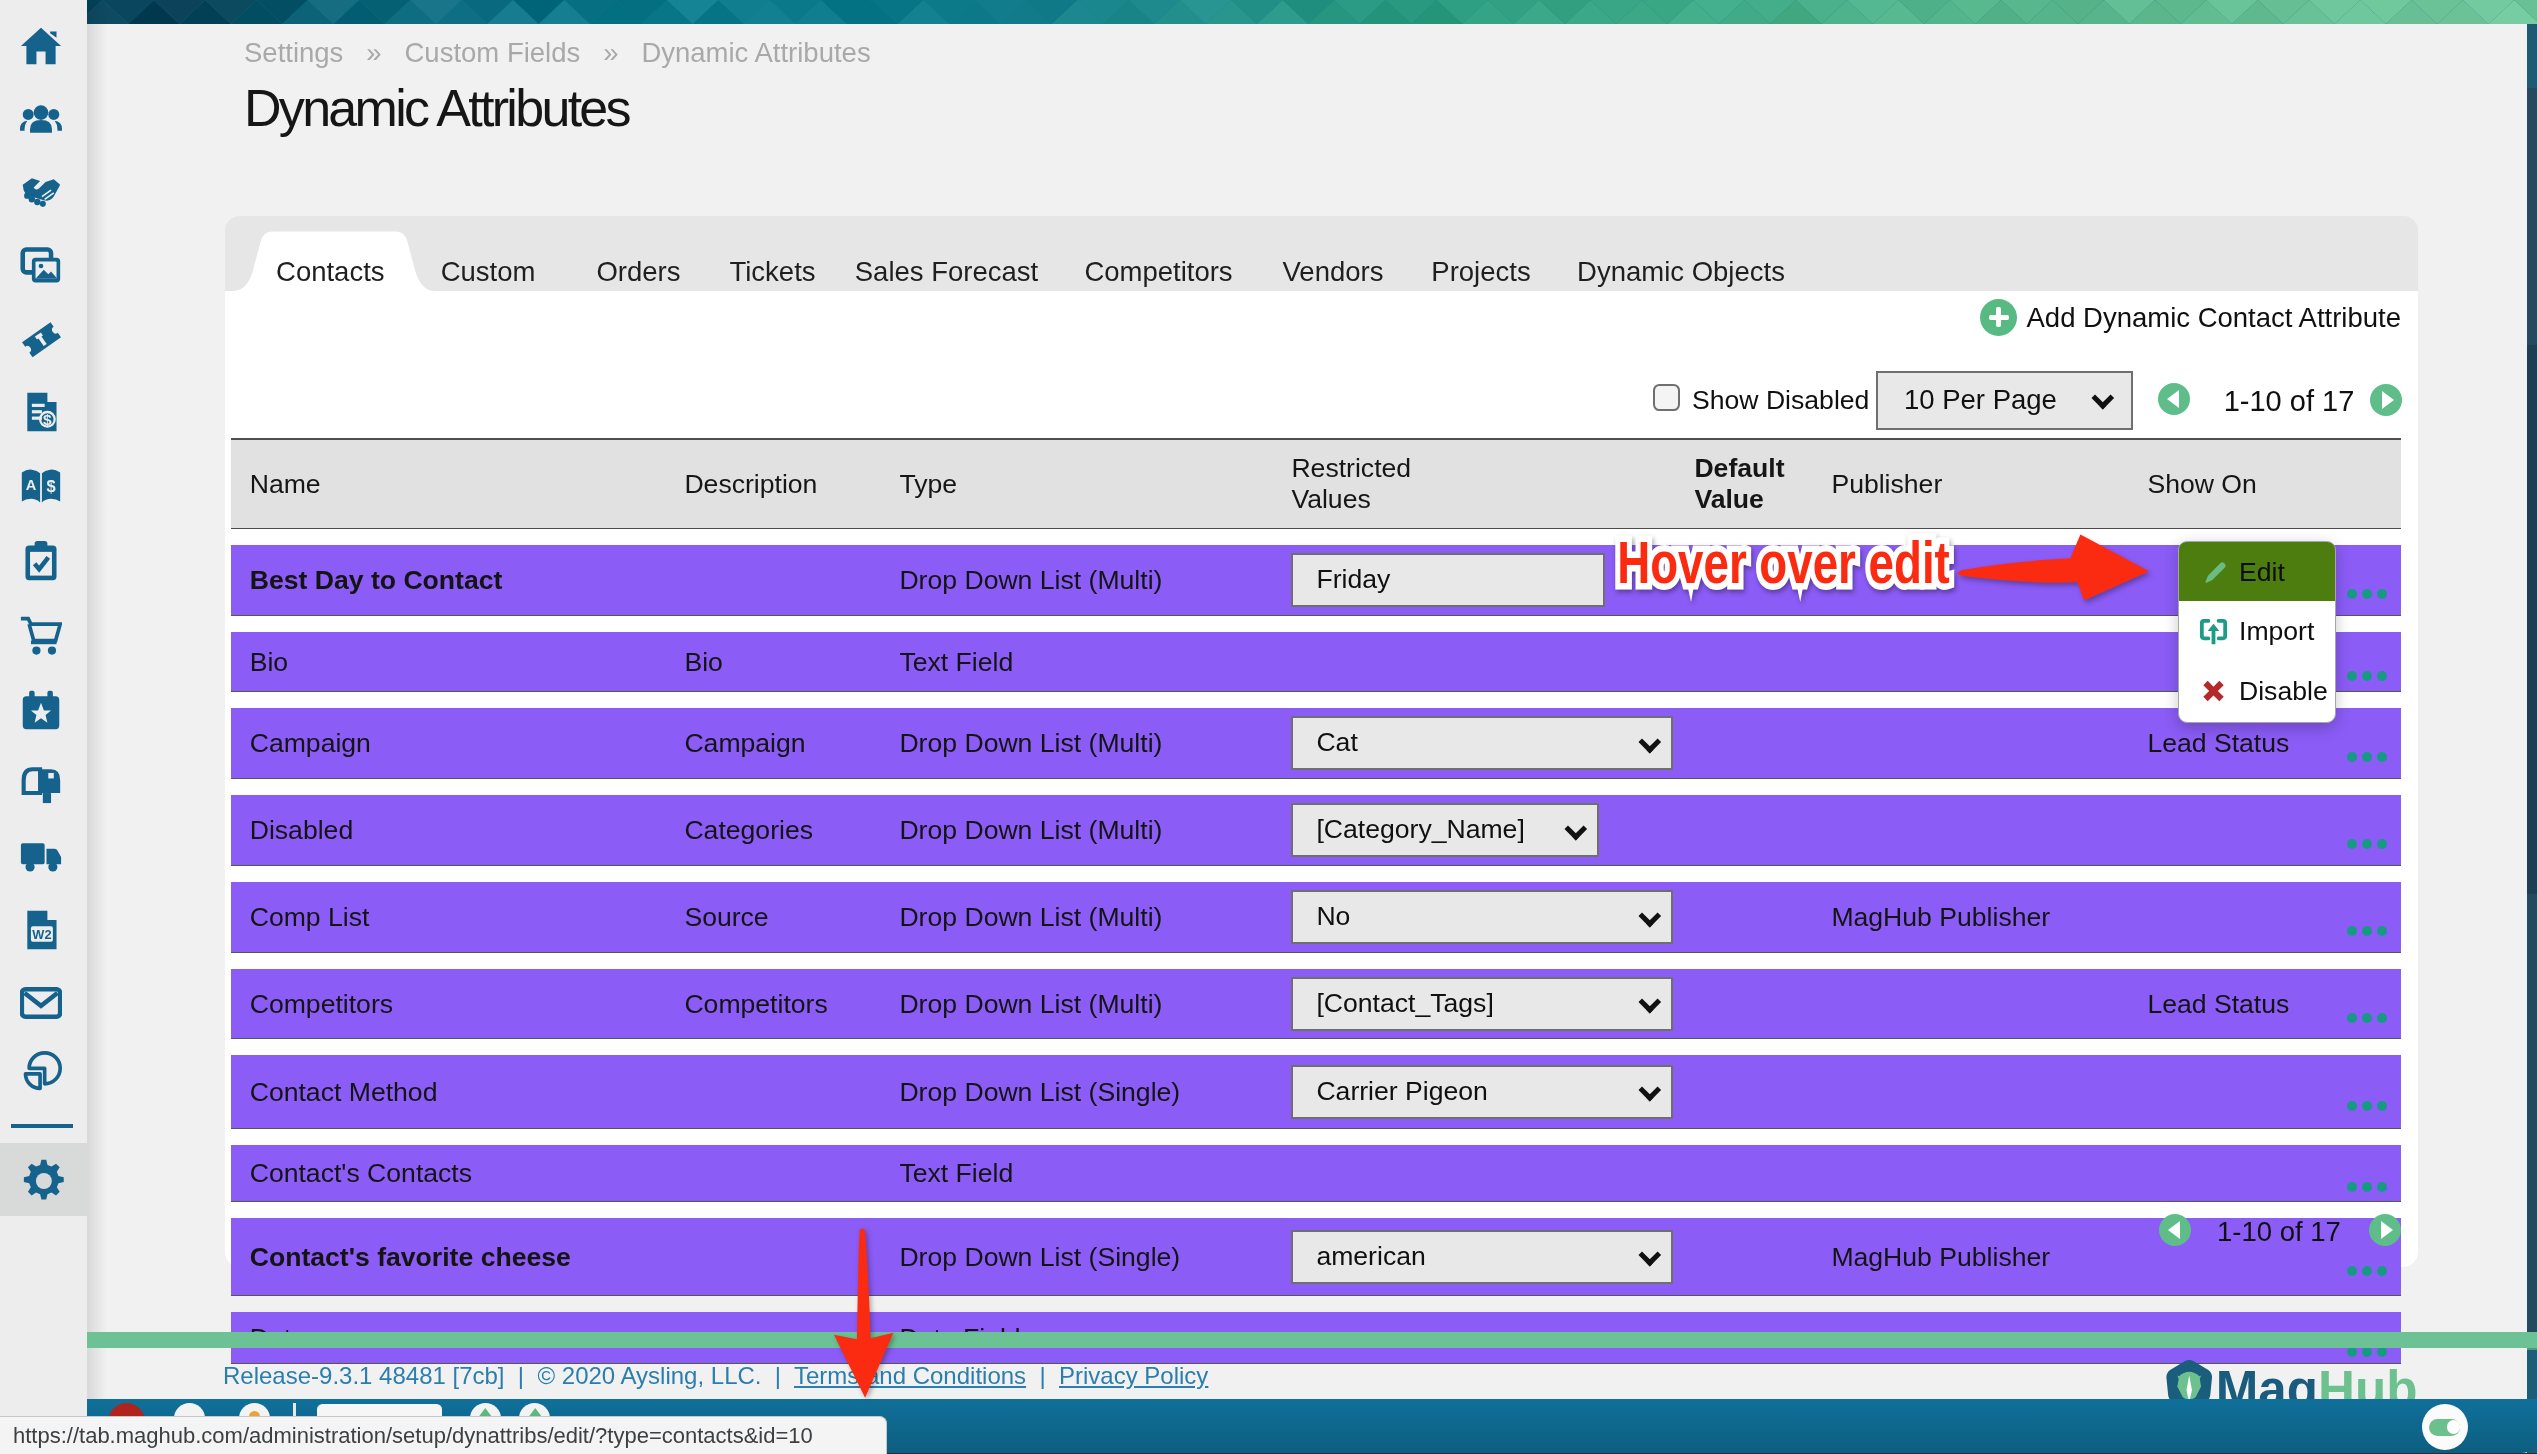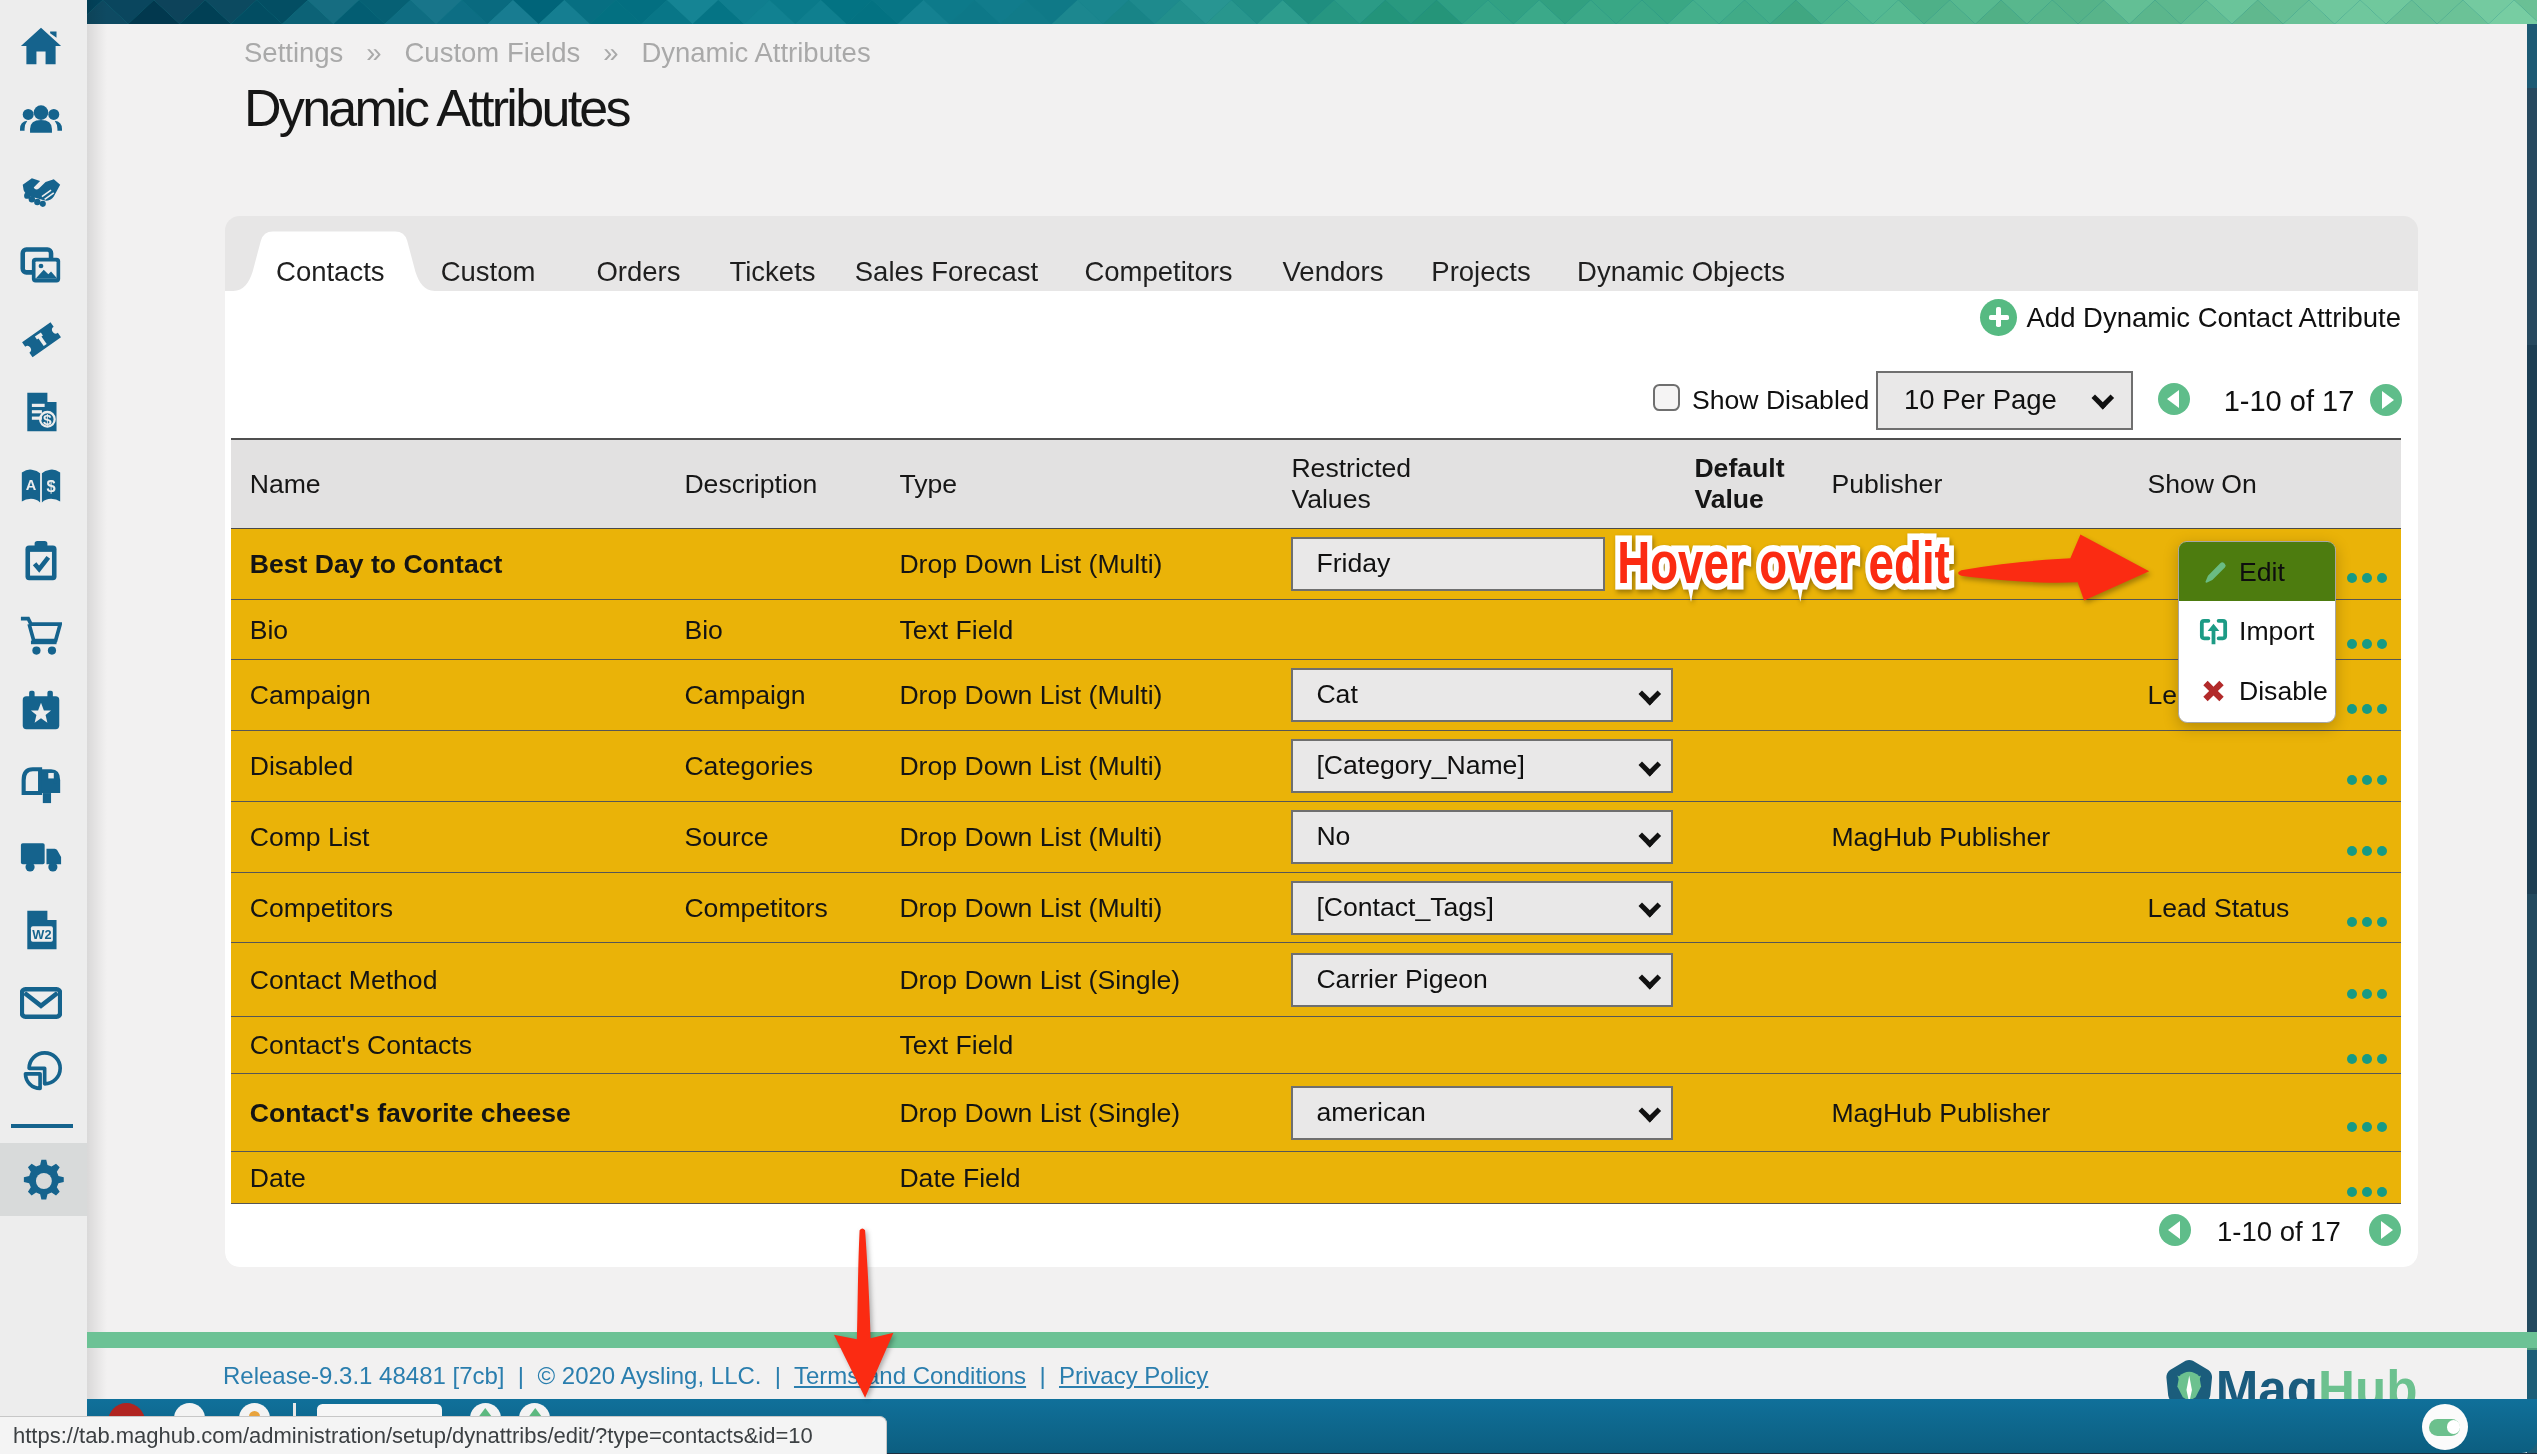--- a/index.html
+++ b/index.html
@@ -47,21 +47,21 @@
 .pagcirc { position:absolute; width:32px; height:32px; border-radius:50%; background:#5fbd8a; }
 .pagcirc .tri { position:absolute; width:0; height:0; }
 .tri.left { left:9.2px; top:7.3px; border-top:9.2px solid transparent; border-bottom:9.2px solid transparent; border-right:12px solid #fff; }
 .tri.right { left:12px; top:7.3px; border-top:9.2px solid transparent; border-bottom:9.2px solid transparent; border-left:12px solid #fff; }
 #pagtext1 { position:absolute; left:1988px; top:169px; width:152px; text-align:center; font-size:29px; color:#101010; }
 #pagtext2 { position:absolute; left:1976px; top:1000px; width:156px; text-align:center; font-size:27.5px; color:#101010; }
 
 
 #table { position:absolute; left:6.4px; top:222px; width:2170px; font-size:26.6px; color:#141414; }
 #thead { position:relative; width:2170px; height:91px; background:#e2e1e1; border-top:2.7px solid #4f4f4f; border-bottom:1.8px solid #4a4a4a; font-size:26.6px; color:#161616; }
-.row { position:relative; width:2170px; border-bottom:1.8px solid #565656; background:#eab308; }
+.row { position:relative; width:2170px; border-bottom:1.8px solid #565656; background:#8b5cf6;margin-top:16px; }
 .c { position:absolute; } 
 .cname { left:18.3px; } .cdesc { left:453px; } .ctype { left:668px; } .crest { left:1060px; } .cdef { left:1463px; } .cpub { left:1600px; } .cshow { left:1916px; }
 .vc { top:50%; transform:translateY(-50%); }
 .b { font-weight:bold; }
 .sel { position:absolute; left:1060px; top:50%; transform:translateY(-50%); width:382px; height:54px; background:#e9e8e8; border:2.7px solid #6f6f6f; font-size:26.6px; color:#101010; line-height:49px; padding-left:23px; }
 .dots { position:absolute; left:2116px; top:50%; margin-top:-4.6px; width:55px; }
 .dots i { display:inline-block; width:10px; height:10px; border-radius:50%; background:#169a84; margin-right:4.6px; }
 
 
 #menu { position:absolute; left:2178px; top:541px; width:158px; height:182px; background:#fff; border:1.8px solid #a6a6a6; border-radius:9.2px; box-shadow:0 4.6px 14.7px rgba(0,0,0,0.22); z-index:30; }
@@ -358,21 +358,21 @@
         <div class="c cdesc vc">Campaign</div>
         <div class="c ctype vc">Drop Down List (Multi)</div>
         <div class="sel" style="width:382px;">Cat<span class="chev" style="right:13.7px;top:15.6px;"></span></div>
         <div class="c cshow vc">Lead Status</div>
         <div class="dots"><i></i><i></i><i></i></div>
       </div>
 <div class="row" style="height:71px;">
         <div class="c cname vc">Disabled</div>
         <div class="c cdesc vc">Categories</div>
         <div class="c ctype vc">Drop Down List (Multi)</div>
-        <div class="sel" style="width:382px;">[Category_Name]<span class="chev" style="right:13.7px;top:15.6px;"></span></div>
+        <div class="sel" style="width:308px;">[Category_Name]<span class="chev" style="right:13.7px;top:15.6px;"></span></div>
         <div class="dots"><i></i><i></i><i></i></div>
       </div>
 <div class="row" style="height:71px;">
         <div class="c cname vc">Comp List</div>
         <div class="c cdesc vc">Source</div>
         <div class="c ctype vc">Drop Down List (Multi)</div>
         <div class="sel" style="width:382px;">No<span class="chev" style="right:13.7px;top:15.6px;"></span></div>
         <div class="c cpub vc">MagHub Publisher</div>
         <div class="dots"><i></i><i></i><i></i></div>
       </div>

